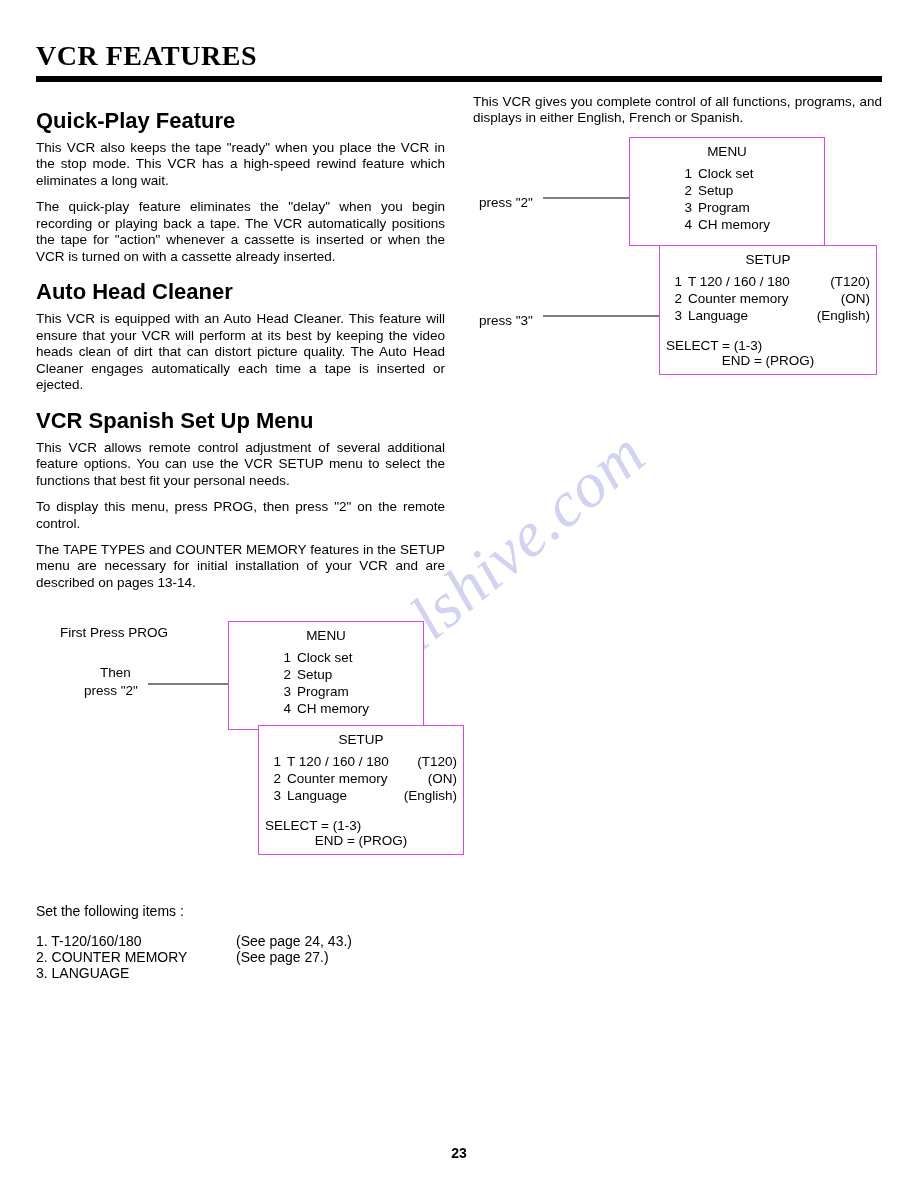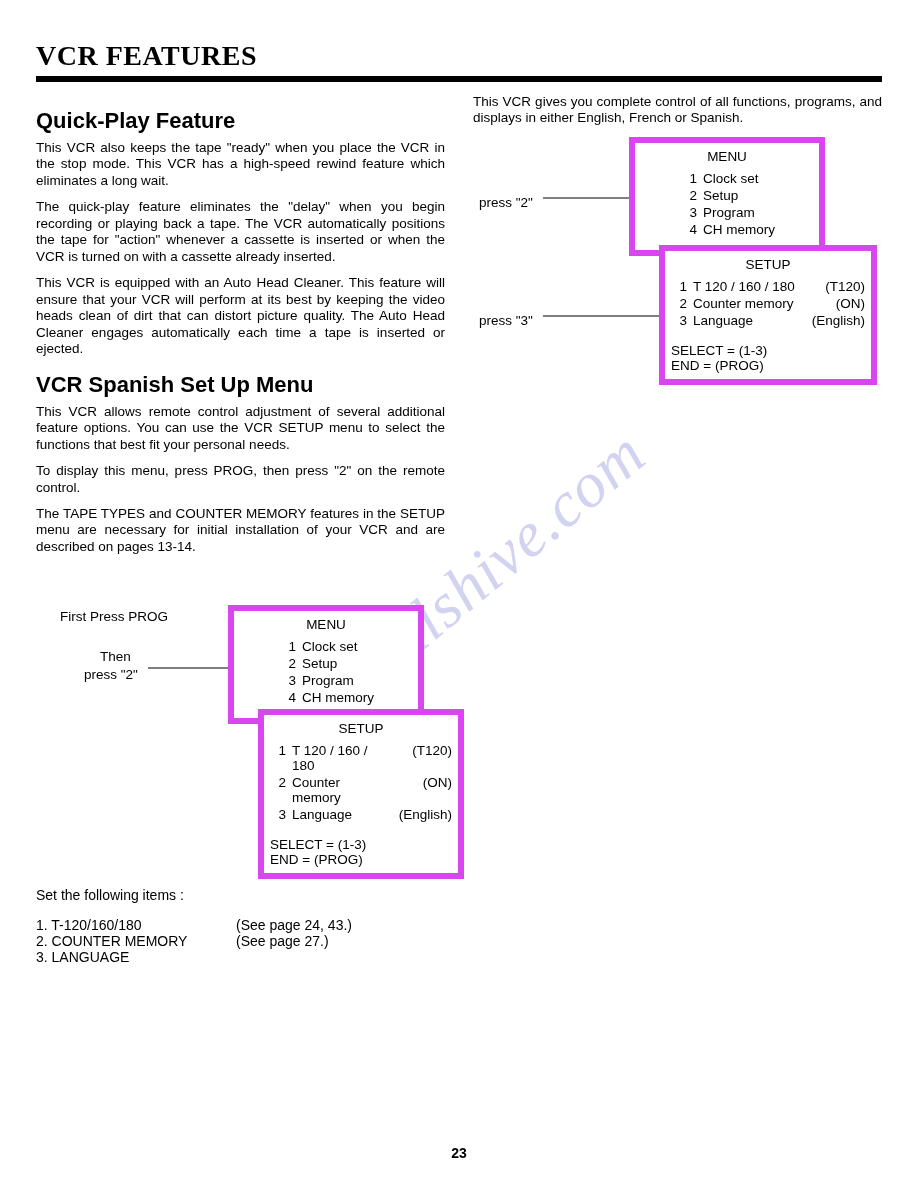--- a/index.html
+++ b/index.html
@@ -38,48 +38,48 @@
     margin: 14px 0 6px 0;
   }
   .body-text {
     font-size: 13.5px;
     line-height: 1.22;
     margin: 0 0 10px 0;
     text-align: justify;
   }
   
   .menu-box {
-    border: 6px solid #d946ef;
+    border: 1px solid #d946ef;
     background: #fff;
     font-size: 13.5px;
     box-sizing: border-box;
     padding: 4px 6px 6px 6px;
   }
   .menu-title {
     text-align: center;
     margin: 2px 0 6px 0;
   }
   .menu-row {
     display: flex;
     padding: 1px 0;
   }
   .menu-num { width: 16px; text-align: right; margin-right: 6px; }
   .menu-label { flex: 1; }
   .menu-val { text-align: right; min-width: 64px; }
   .menu-footer {
     margin-top: 14px;
     font-size: 13.5px;
   }
-  .menu-footer .right { text-align: left; }
+  .menu-footer .right { text-align: center; }
   
   .diag-area {
     position: relative;
     width: 100%;
     height: 260px;
-    margin-top: 46px;
+    margin-top: 26px;
   }
   .abs { position: absolute; }
   .small-label { font-size: 13.5px; }
   .items-block { margin-top: 26px; font-size: 14px; }
   .items-row { display: flex; }
   .items-row > div:first-child { width: 200px; }
   .page-num {
     position: absolute;
     bottom: 24px;
     left: 0; right: 0;
@@ -108,20 +108,21 @@
 <h1 class="page-title">VCR FEATURES</h1>
 <hr class="title-rule">
 
 <div class="columns">
 
   <div class="col">
     <div class="section-head">Quick-Play Feature</div>
     <p class="body-text">This VCR also keeps the tape "ready" when you place the VCR in the stop mode. This VCR has a high-speed rewind feature which eliminates a long wait.</p>
     <p class="body-text">The quick-play feature eliminates the "delay" when you begin recording or playing back a tape. The VCR automatically positions the tape for "action" whenever a cassette is inserted or when the VCR is turned on with a cassette already inserted.</p>
 
+    <div class="section-head">Auto Head Cleaner</div>
     <p class="body-text">This VCR is equipped with an Auto Head Cleaner. This feature will ensure that your VCR will perform at its best by keeping the video heads clean of dirt that can distort picture quality. The Auto Head Cleaner engages automatically each time a tape is inserted or ejected.</p>
 
     <div class="section-head">VCR Spanish Set Up Menu</div>
     <p class="body-text">This VCR allows remote control adjustment of several additional feature options. You can use the VCR SETUP menu to select the functions that best fit your personal needs.</p>
     <p class="body-text">To display this menu, press PROG, then press "2" on the remote control.</p>
     <p class="body-text">The TAPE TYPES and COUNTER MEMORY features in the SETUP menu are necessary for initial installation of your VCR and are described on pages 13-14.</p>
 
     <div class="diag-area">
       <div class="abs small-label" style="left:24px; top:8px;">First Press PROG</div>
       <div class="abs small-label" style="left:64px; top:48px;text-align:center;">Then</div>

